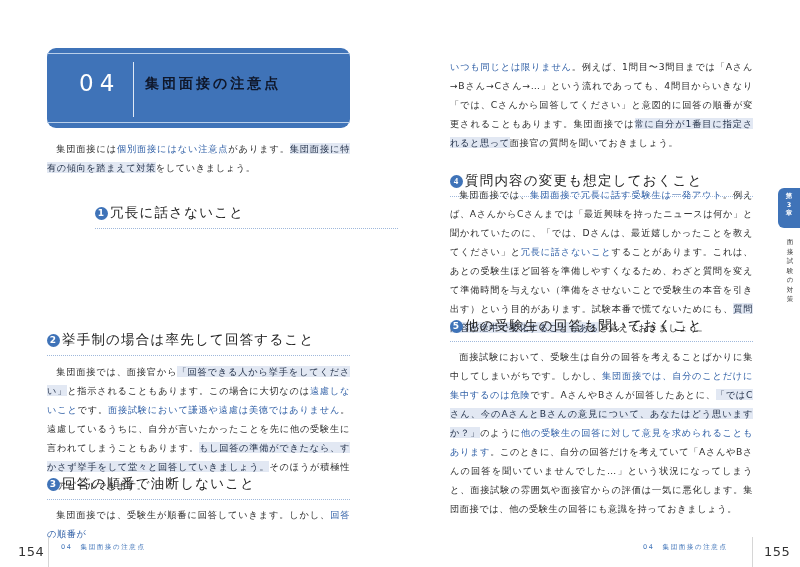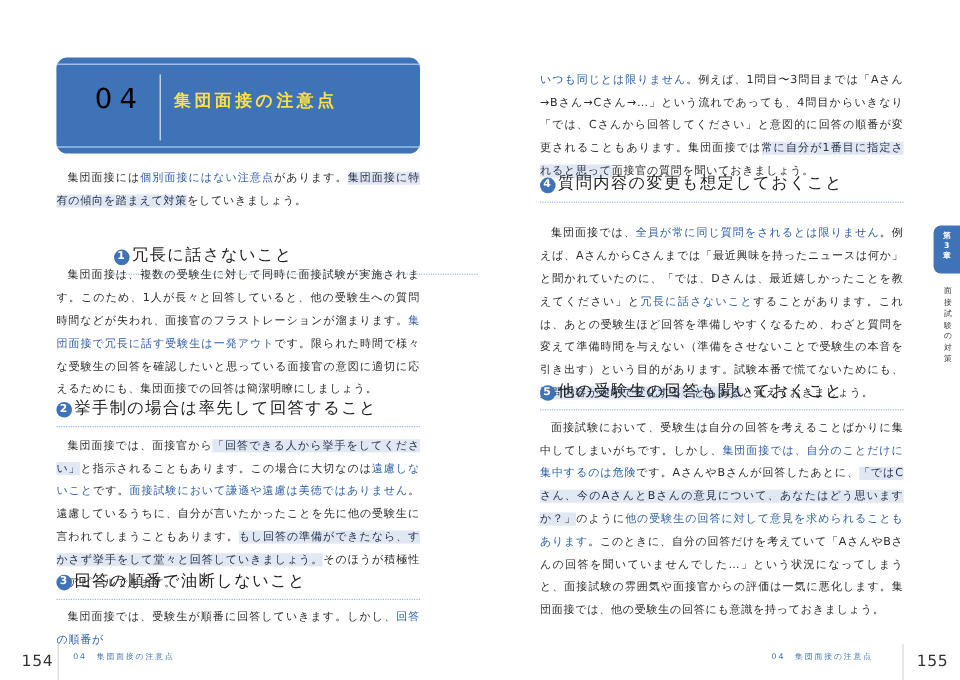--- a/index.html
+++ b/index.html
@@ -51,39 +51,39 @@
     }
     .title-box::before { top: 5px; }
     .title-box::after { bottom: 5px; }
     .title-number {
       position: absolute;
       left: 32px;
       top: 22px;
       font-family: "DejaVu Sans", sans-serif;
       font-size: 23px;
       letter-spacing: 6px;
-      color: #000000;
+      color: #ffffff;
       font-weight: normal;
     }
     .title-divider {
       position: absolute;
       left: 86px;
       top: 14px;
       width: 1px;
       height: 55px;
       background: #dfe9f6;
     }
     .title-text {
       position: absolute;
       left: 98px;
       top: 27px;
       font-size: 14px;
       font-weight: bold;
       letter-spacing: 3px;
-      color: #fde047;
+      color: #0f172a;
     }
 
     
     .text-block {
       position: absolute;
       font-size: 9.2px;
       line-height: 19px;
       letter-spacing: 0.6px;
       color: #2b2b2b;
       text-align: justify;
@@ -194,25 +194,20 @@
     <div class="text-block" style="left:47px; top:139px; width:303px;">
       <p>
         <span>集団面接には</span><span class="emph">個別面接にはない注意点</span><span>があります。</span><span class="mark">集団面接に特有の傾向を踏まえて対策</span><span>をしていきましょう。</span>
       </p>
     </div>
 
     <div class="heading" style="left:47px; top:204px; width:303px;margin-left:48px;">
       <span class="badge">1</span><span>冗長に話さないこと</span>
     </div>
 
-    <div class="text-block" style="left:47px; top:220px; width:303px;">
-      <p>
-        <span>集団面接は、複数の受験生に対して同時に面接試験が実施されます。このため、1人が長々と回答していると、他の受験生への質問時間などが失われ、面接官のフラストレーションが溜まります。</span><span class="emph">集団面接で冗長に話す受験生は一発アウト</span><span>です。限られた時間で様々な受験生の回答を確認したいと思っている面接官の意図に適切に応えるためにも、集団面接での回答は簡潔明瞭にしましょう。</span>
-      </p>
-    </div>
 
     <div class="heading" style="left:47px; top:331px; width:303px;">
       <span class="badge">2</span><span>挙手制の場合は率先して回答すること</span>
     </div>
 
     <div class="text-block" style="left:47px; top:362px; width:303px;">
       <p>
         <span>集団面接では、面接官から</span><span class="mark">「回答できる人から挙手をしてください」</span><span>と指示されることもあります。この場合に大切なのは</span><span class="emph">遠慮しないこと</span><span>です。</span><span class="emph">面接試験において謙遜や遠慮は美徳ではありません</span><span>。遠慮しているうちに、自分が言いたかったことを先に他の受験生に言われてしまうこともあります。</span><span class="mark">もし回答の準備ができたなら、すかさず挙手をして堂々と回答していきましょう。</span><span>そのほうが積極性もアピールできます。</span>
       </p>
     </div>
@@ -233,27 +228,27 @@
   </div>
 
   <div class="page page-right">
 
     <div class="text-block" style="left:50px; top:57px; width:303px;">
       <p style="text-indent:0;">
         <span class="emph">いつも同じとは限りません</span><span>。例えば、1問目〜3問目までは「Aさん→Bさん→Cさん→…」という流れであっても、4問目からいきなり「では、Cさんから回答してください」と意図的に回答の順番が変更されることもあります。集団面接では</span><span class="mark">常に自分が1番目に指定されると思って</span><span>面接官の質問を聞いておきましょう。</span>
       </p>
     </div>
 
-    <div class="heading" style="left:50px; top:144px; width:303px;">
+    <div class="heading" style="left:50px; top:172px; width:303px;font-family:Liberation Serif, serif;">
       <span class="badge">4</span><span>質問内容の変更も想定しておくこと</span>
     </div>
 
     <div class="text-block" style="left:50px; top:185px; width:303px;">
       <p>
-        <span>集団面接では、</span><span class="emph">全員が常に同じ質問をされるとは限りません</span><span>。例えば、AさんからCさんまでは「最近興味を持ったニュースは何か」と聞かれていたのに、「では、Dさんは、最近嬉しかったことを教えてください」と</span><span class="emph">冗長に話さないこと</span><span>することがあります。これは、あとの受験生ほど回答を準備しやすくなるため、わざと質問を変えて準備時間を与えない（準備をさせないことで受験生の本音を引き出す）という目的があります。試験本番で慌てないためにも、</span><span class="mark">質問内容が途中で変化することもある</span><span>と覚えておきましょう。</span>
+        <span>集団面接では、</span><span class="emph">集団面接で冗長に話す受験生は一発アウト</span><span>。例えば、AさんからCさんまでは「最近興味を持ったニュースは何か」と聞かれていたのに、「では、Dさんは、最近嬉しかったことを教えてください」と</span><span class="emph">冗長に話さないこと</span><span>することがあります。これは、あとの受験生ほど回答を準備しやすくなるため、わざと質問を変えて準備時間を与えない（準備をさせないことで受験生の本音を引き出す）という目的があります。試験本番で慌てないためにも、</span><span class="mark">質問内容が途中で変化することもある</span><span>と覚えておきましょう。</span>
       </p>
     </div>
 
     <div class="heading" style="left:50px; top:317px; width:303px;">
       <span class="badge">5</span><span>他の受験生の回答も聞いておくこと</span>
     </div>
 
     <div class="text-block" style="left:50px; top:347px; width:303px;">
       <p>
         <span>面接試験において、受験生は自分の回答を考えることばかりに集中してしまいがちです。しかし、</span><span class="emph">集団面接では、自分のことだけに集中するのは危険</span><span>です。AさんやBさんが回答したあとに、</span><span class="mark">「ではCさん、今のAさんとBさんの意見について、あなたはどう思いますか？」</span><span>のように</span><span class="emph">他の受験生の回答に対して意見を求められることもあります</span><span>。このときに、自分の回答だけを考えていて「AさんやBさんの回答を聞いていませんでした…」という状況になってしまうと、面接試験の雰囲気や面接官からの評価は一気に悪化します。集団面接では、他の受験生の回答にも意識を持っておきましょう。</span>

